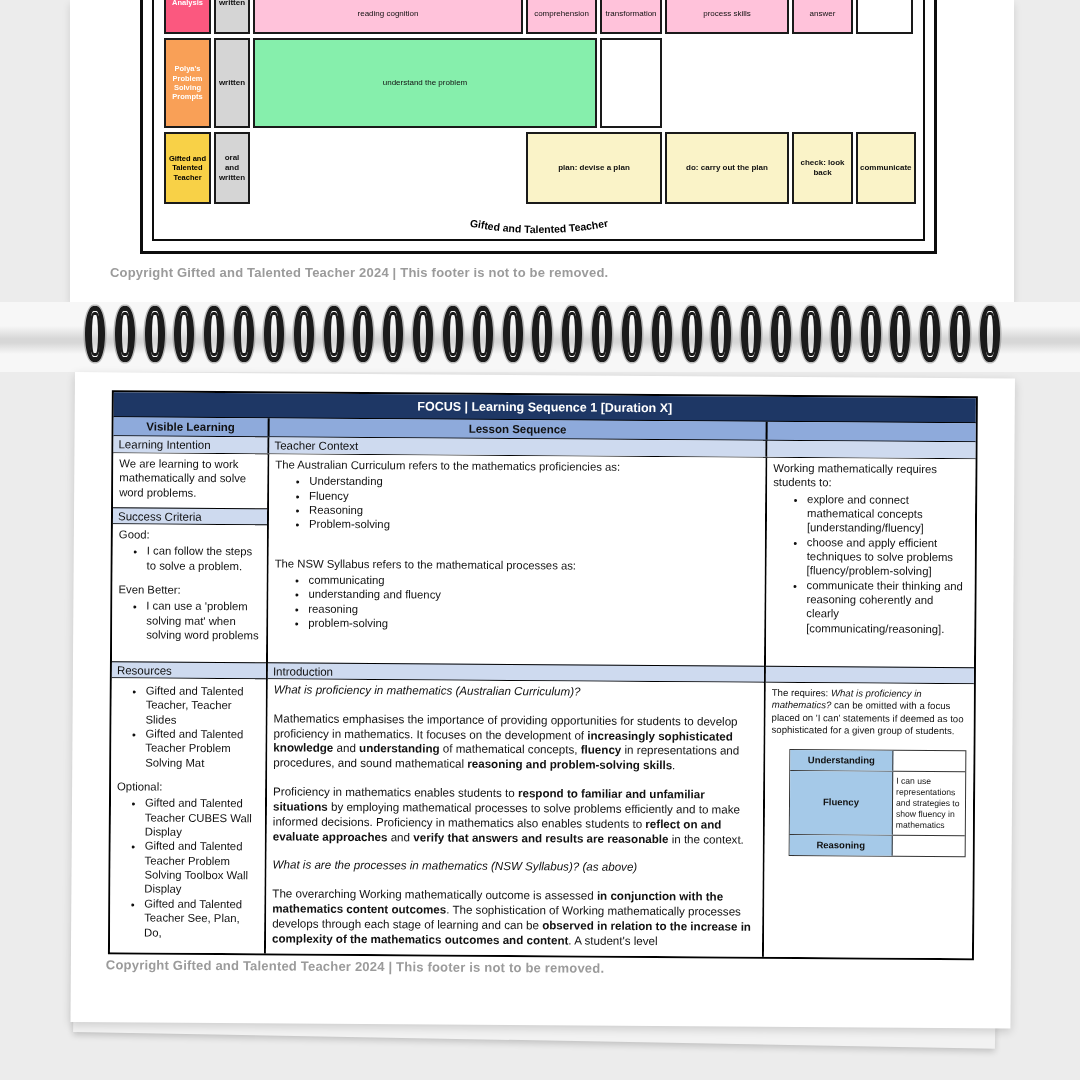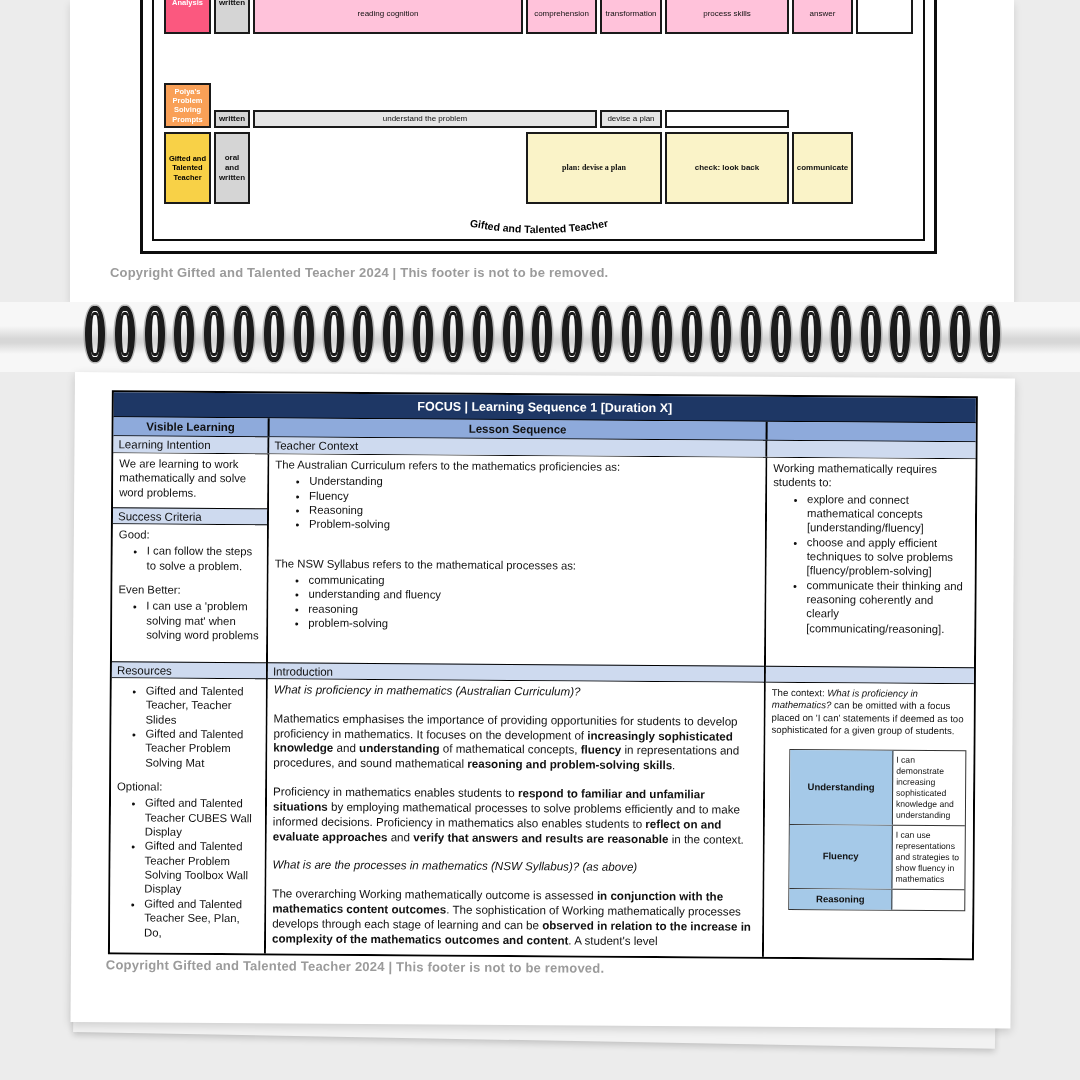--- a/index.html
+++ b/index.html
@@ -35,29 +35,29 @@
   .frame-inner{position:absolute;left:9px;right:9px;top:0;bottom:10px;box-sizing:border-box;
     border:2.5px solid #0d0d0d;border-top:none;padding:0 10px;}
   .trow{display:flex;gap:3px;margin-bottom:4px;}
   .tlabel,.tmode,.cell{box-sizing:border-box;border:2px solid #1a1a1a;display:flex;align-items:center;justify-content:center;
     text-align:center;line-height:1.25;}
   .tlabel{width:47px;flex:0 0 auto;font-weight:bold;font-size:7.5px;padding:2px;}
   .tmode{width:36px;flex:0 0 auto;background:#d5d5d5;font-weight:bold;font-size:8px;padding:2px;}
   .cells{flex:1;display:grid;grid-template-columns:270px 71px 62px 124px 61px 1fr;gap:3px;}
   .cell{font-size:8px;padding:2px;}
   .span2a{grid-column:1 / span 2;}
-  .span2b{grid-column:2 / span 2;font-family:Liberation Serif, serif;}
+  .span2b{grid-column:2 / span 2;}
   .row-analysis{height:38px;}
   .row-analysis .tlabel{align-items:flex-start;background:#fb587f;color:#fff;}
   .row-analysis .tmode{align-items:flex-start;}
   .row-analysis .tlabel,.row-analysis .tmode,.row-analysis .cell{border-top:none;}
   .row-analysis .cell{background:#ffc2da;}
-  .row-polya{height:90px;align-items:flex-end;}
+  .row-polya{height:90px;}
   .row-polya .tlabel{background:#f9a057;color:#fff;}
-  .row-polya .cell{background:#e5e5e5;}
+  .row-polya .cell{background:#86efac;}
   .row-gtt{height:72px;}
   .row-gtt .tlabel{background:#f8d147;color:#000;}
   .row-gtt .cell{background:#faf3c8;font-weight:bold;font-size:8px;}
   .cell.c-empty{background:#fff;}
   .curved-wrap{margin-top:2px;text-align:center;}
   .curved-wrap svg{display:inline-block;}
   .curved-text{font-family:"Liberation Sans",sans-serif;font-weight:bold;font-size:10.5px;}
 
   .footer{position:absolute;font-weight:bold;font-size:13px;color:#9b9b9b;letter-spacing:.2px;}
   .footer1{left:40px;top:265px;}
@@ -122,30 +122,30 @@
             <div class="cell">answer</div>
             <div class="cell c-empty"></div>
           </div>
         </div>
 
         <div class="trow row-polya">
           <div class="tlabel">Polya's Problem Solving Prompts</div>
           <div class="tmode">written</div>
           <div class="cells">
             <div class="cell span2a">understand the problem</div>
-            <div class="cell">devise a plan</div>
             <div class="cell c-empty"></div>
           </div>
         </div>
 
         <div class="trow row-gtt">
           <div class="tlabel">Gifted and Talented Teacher</div>
           <div class="tmode">oral and written</div>
           <div class="cells">
             <div class="cell span2b">plan: devise a plan</div>
+            <div class="cell">do: carry out the plan</div>
             <div class="cell">check: look back</div>
             <div class="cell">communicate</div>
           </div>
         </div>
 
         <div class="curved-wrap">
           <svg width="280" height="36" viewBox="0 0 280 36">
             <defs>
                 <path id="arcpath" d="M 28,8 Q 140,42 252,8" fill="none"></path>
               </defs>
@@ -274,25 +274,24 @@
           <div class="cellw h-top2">
             <p class="blocklbl">Working mathematically requires students to:</p>
             <ul class="tight">
                 <li>explore and connect mathematical concepts [understanding/fluency]</li>
                 <li>choose and apply efficient techniques to solve problems [fluency/problem-solving]</li>
                 <li>communicate their thinking and reasoning coherently and clearly [communicating/reasoning].</li>
               </ul>
           </div>
           <div class="subhdr2"></div>
           <div class="cellw h-low">
-            <p class="qnote"><span>The context: </span><i>What is proficiency in mathematics?</i><span> can be omitted with a focus placed on 'I can' statements if deemed as too sophisticated for a given group of students.</span></p>
+            <p class="qnote"><span>The requires: </span><i>What is proficiency in mathematics?</i><span> can be omitted with a focus placed on 'I can' statements if deemed as too sophisticated for a given group of students.</span></p>
             <div class="ptable">
               <div class="prow">
                 <div class="plabel">Understanding</div>
-                <div class="pdesc">I can demonstrate increasing sophisticated knowledge and understanding</div>
               </div>
               <div class="prow">
                 <div class="plabel">Fluency</div>
                 <div class="pdesc">I can use representations and strategies to show fluency in mathematics</div>
               </div>
               <div class="prow">
                 <div class="plabel">Reasoning</div>
               </div>
             </div>
           </div>

